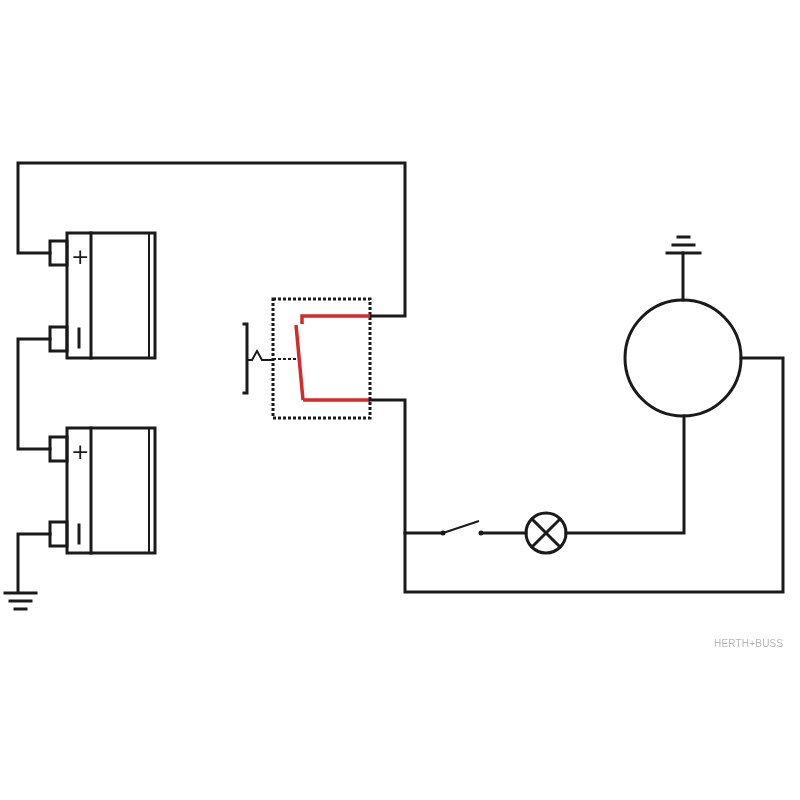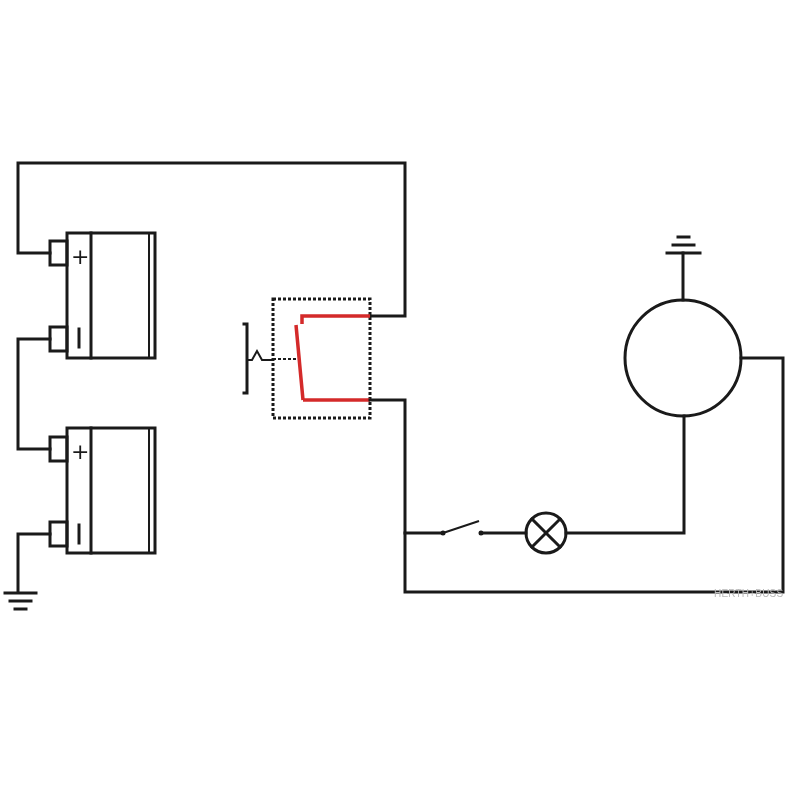--- a/index.html
+++ b/index.html
@@ -3,21 +3,21 @@
   <meta charset="utf-8">
   <style>
     html, body { margin: 0; padding: 0; background: #ffffff; }
     body { width: 800px; height: 800px; position: relative; overflow: hidden; font-family: "Liberation Sans", sans-serif; }
     svg { position: absolute; left: 0; top: 0; }
     .wire { stroke: #1a1a1a; stroke-width: 3; fill: none; stroke-linecap: square; }
     .thin { stroke: #1a1a1a; stroke-width: 2; fill: none; }
     .red { stroke: #d42a2a; stroke-width: 3.5; fill: none; }
     .dash { stroke: #1a1a1a; stroke-width: 2; fill: none; stroke-dasharray: 3 2; }
     .sign { font-family: "DejaVu Sans", sans-serif; font-size: 22px; fill: #1a1a1a; }
-    .watermark { position: absolute; left: 714px; top: 588px; font-size: 10px; color: #b8b8b8; letter-spacing: 0.2px; font-family: "Liberation Sans", sans-serif; }
+    .watermark { position: absolute; left: 714px; top: 638px; font-size: 10px; color: #b8b8b8; letter-spacing: 0.2px; font-family: "Liberation Sans", sans-serif; }
   </style>
 </head>
 <body>
 
 <svg width="800" height="800" viewBox="0 0 800 800">
 
   <polyline class="wire" points="50,253 18,253 18,163 405,163 405,316 370,316"></polyline>
 
   <g>
     <rect class="wire" x="67" y="233" width="88" height="125"></rect>

